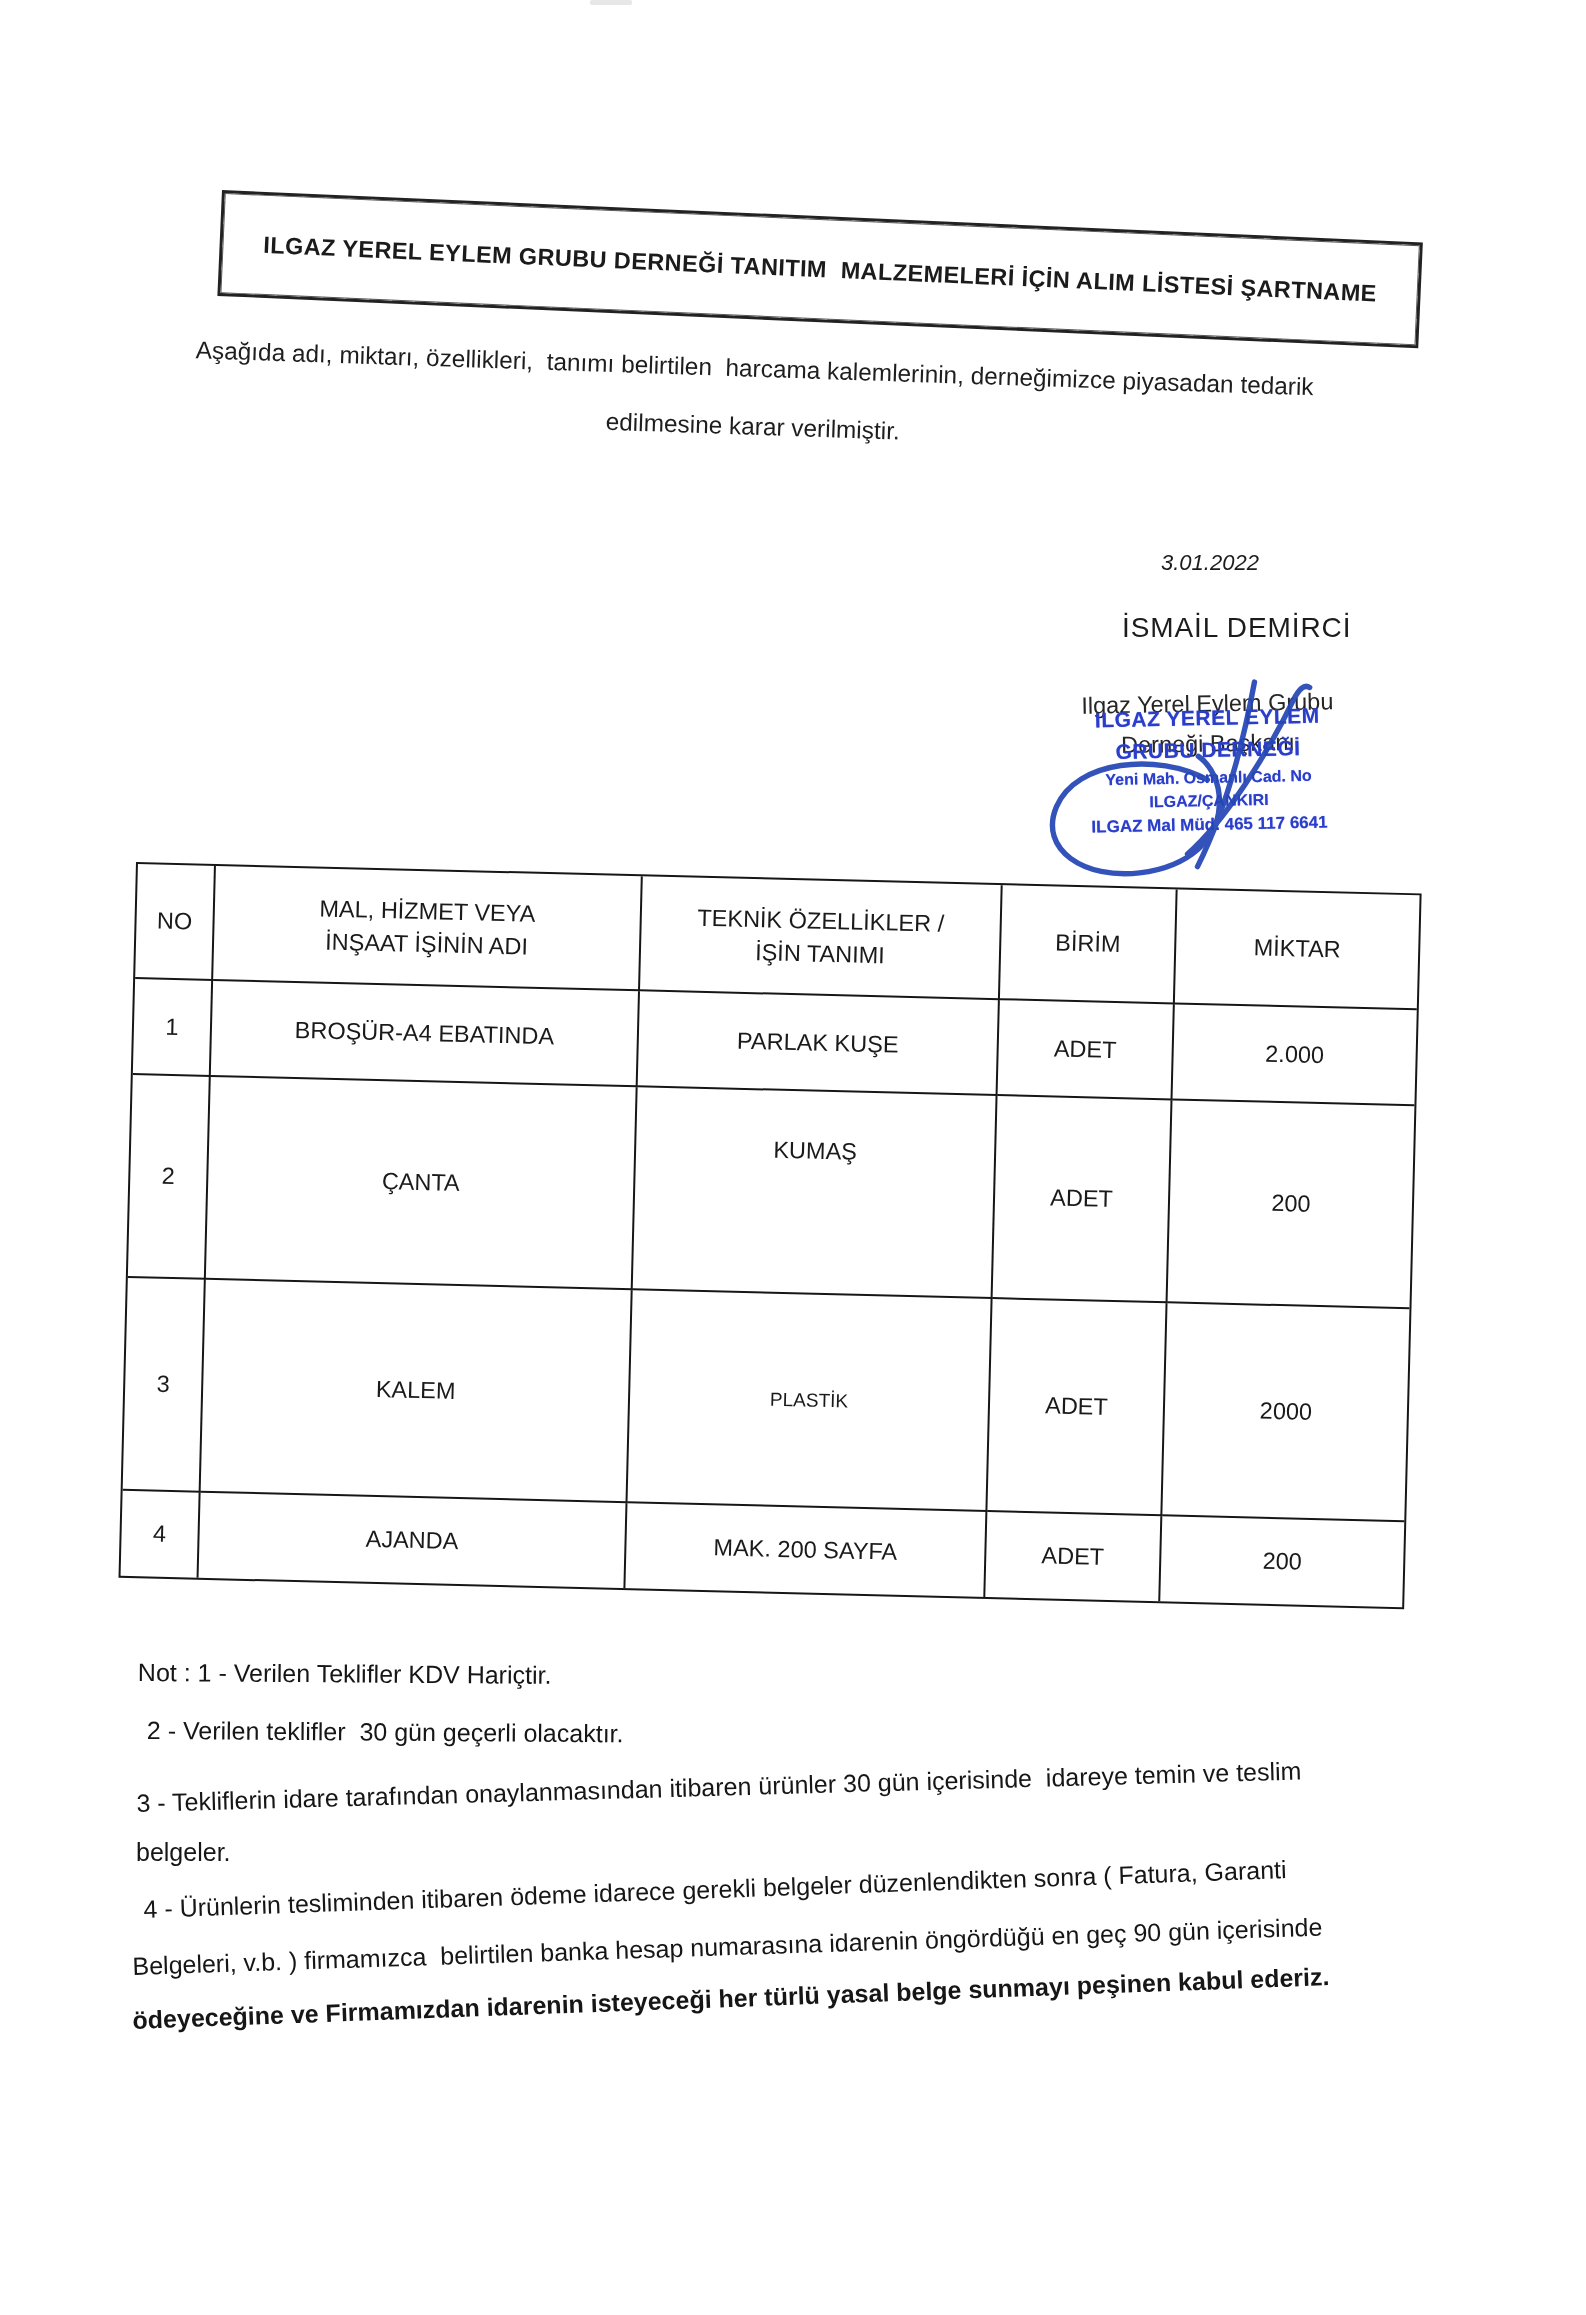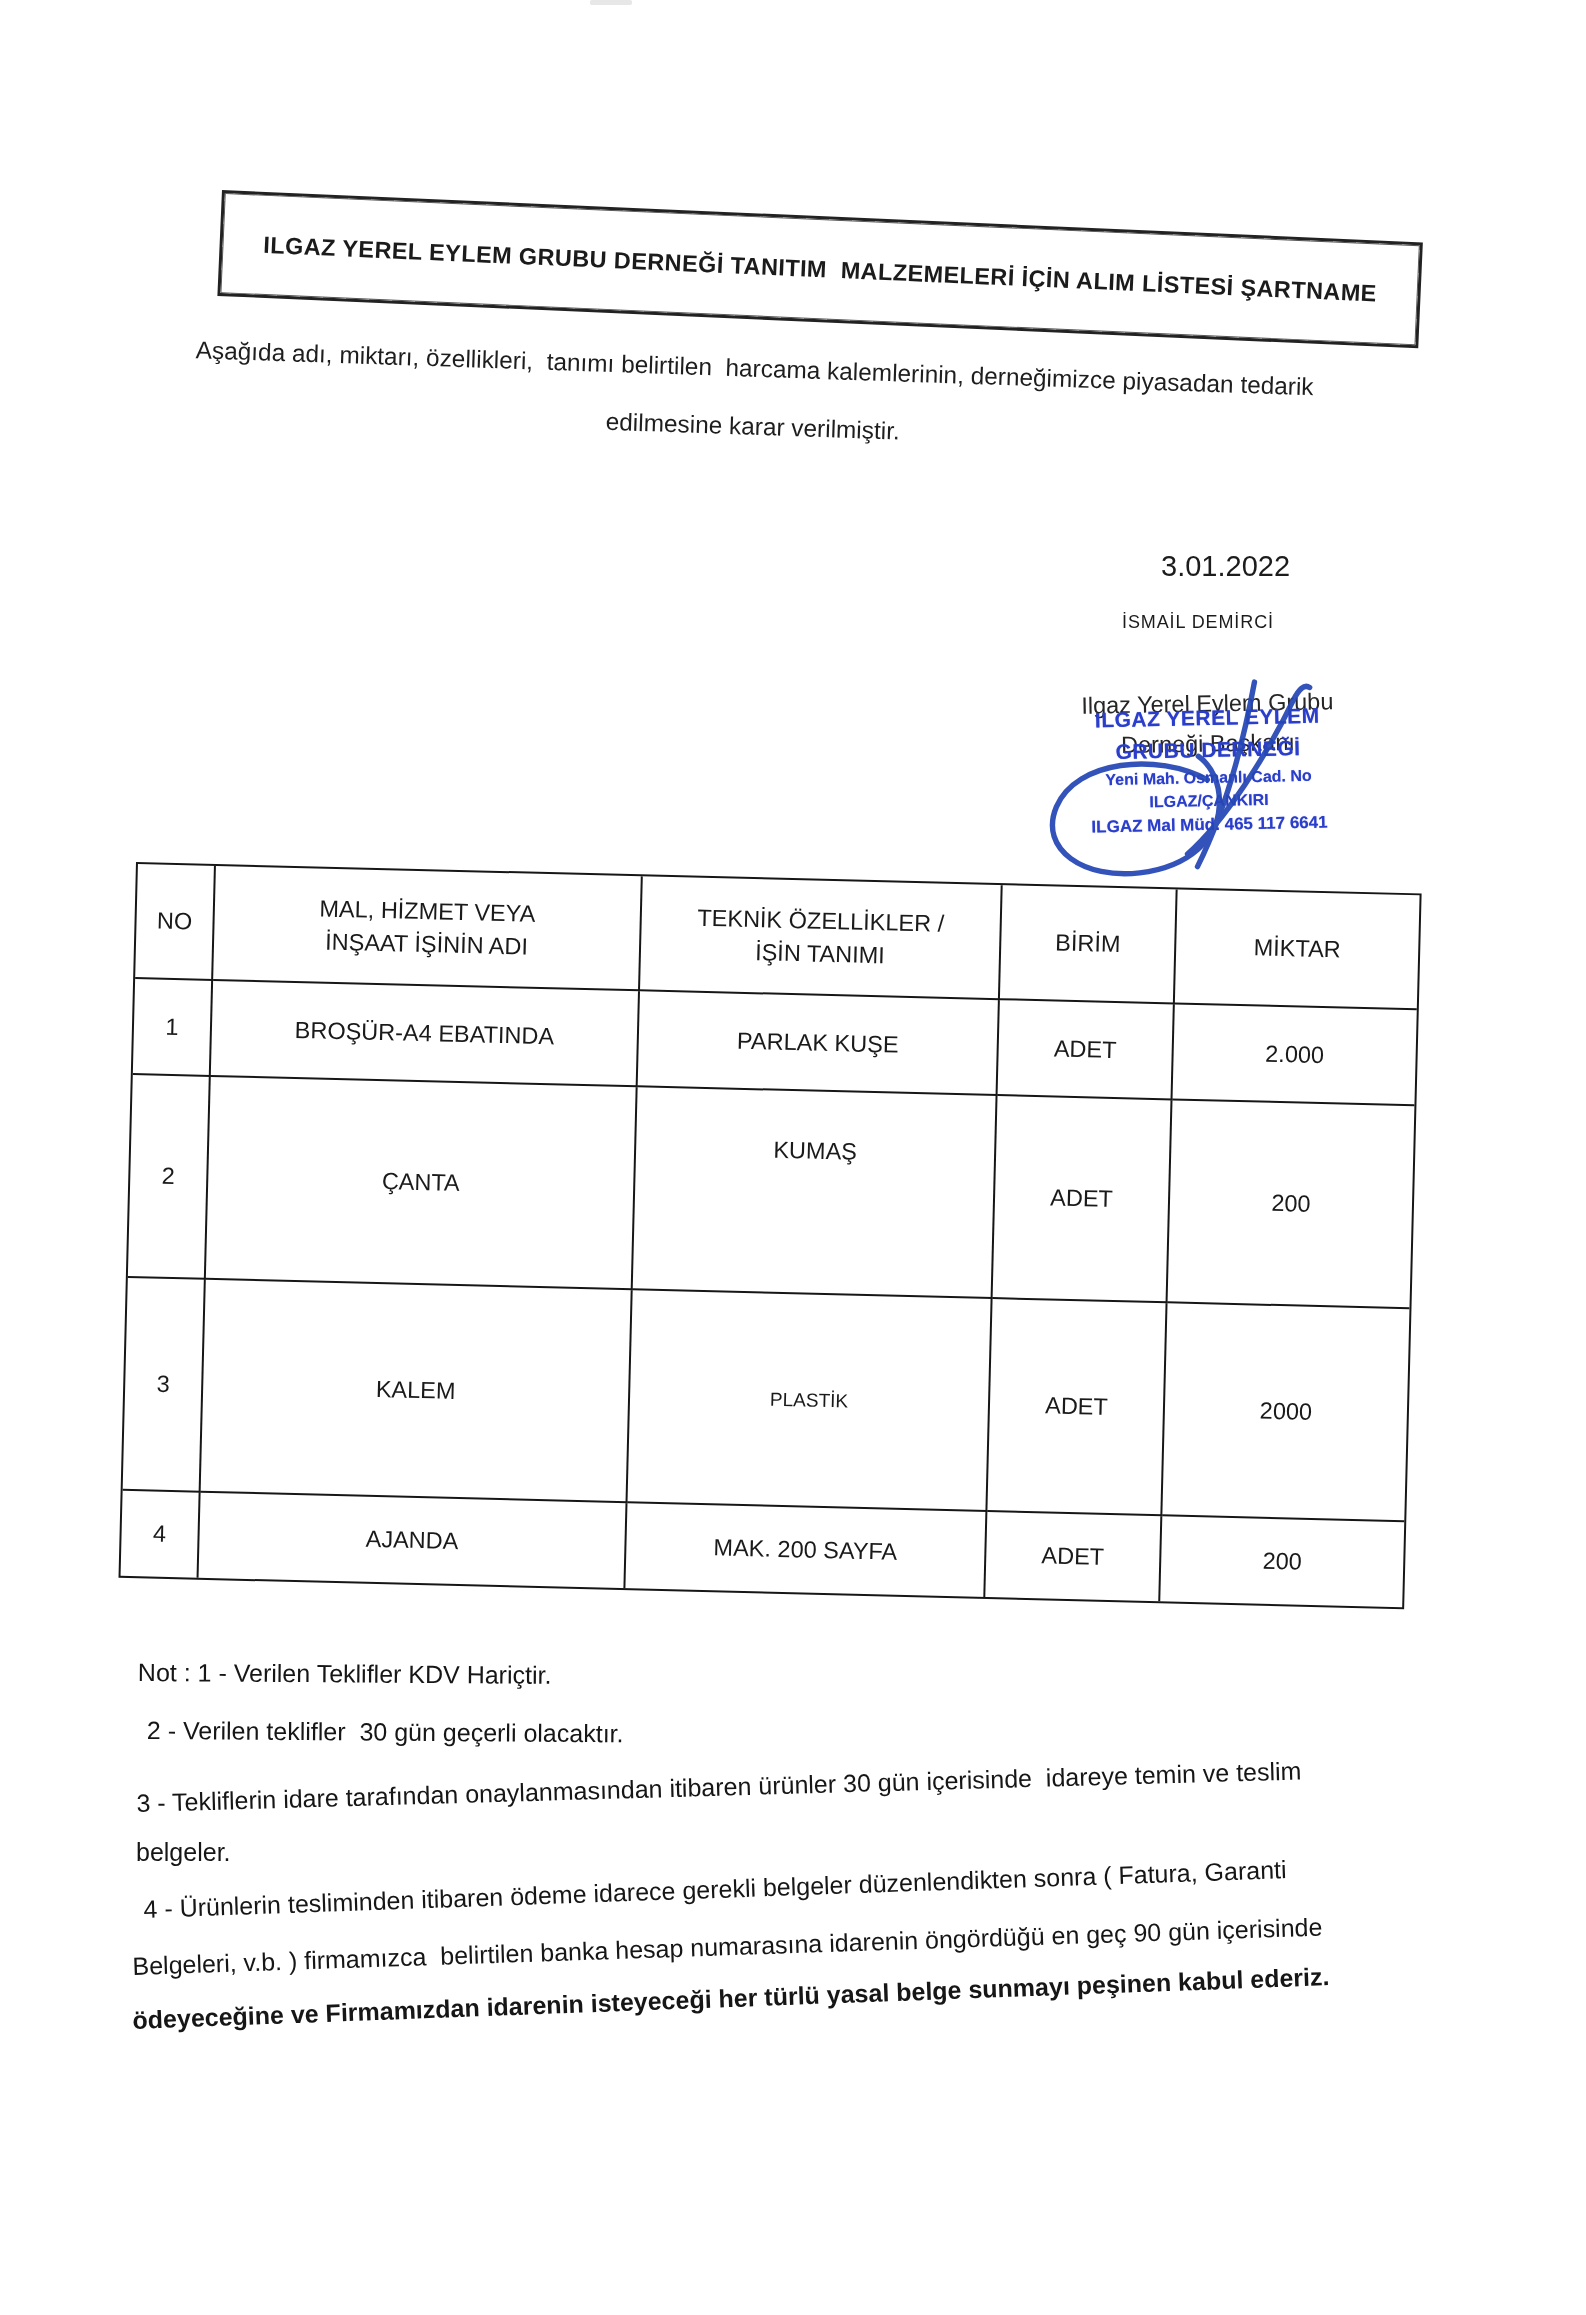--- a/index.html
+++ b/index.html
@@ -20,22 +20,22 @@
     display:flex;align-items:center;justify-content:center;
     box-shadow:0 0 0 0.9px #555 inset;
   }
   .title-text{font-size:23.5px;font-weight:600;letter-spacing:0.4px;color:#1b1b1b;}
 
   
   .intro{left:100px;top:318px;width:1312px;transform:rotate(1.9deg);text-align:center;}
   .intro div{font-size:24.4px;line-height:58px;color:#1e1e1e;}
 
   
-  .date{left:1161px;top:550px;font-size:29px;}
-  .name{left:1122px;top:612px;font-size:18px;letter-spacing:0.9px;}
+  .date{left:1161px;top:550px;font-size:22px;font-style:italic;}
+  .name{left:1122px;top:612px;font-size:28px;letter-spacing:0.9px;}
   .role{left:1067px;top:686px;width:280px;text-align:center;transform:rotate(-1deg);z-index:1;}
   .role div{font-size:23.5px;line-height:40px;color:#262626;}
 
   
   .stamp{left:1067px;top:705px;width:280px;text-align:center;transform:rotate(-1.2deg);
          color:#2a3ecb;z-index:2;text-shadow:0 0 0.9px rgba(42,62,203,.55);}
   .stamp div{font-weight:700;}
   .stamp .s1{font-size:21px;line-height:31px;letter-spacing:0.5px;}
   .stamp .s2{font-size:21px;line-height:33px;letter-spacing:0.5px;}
   .stamp .s3{font-size:16px;line-height:23.5px;}

